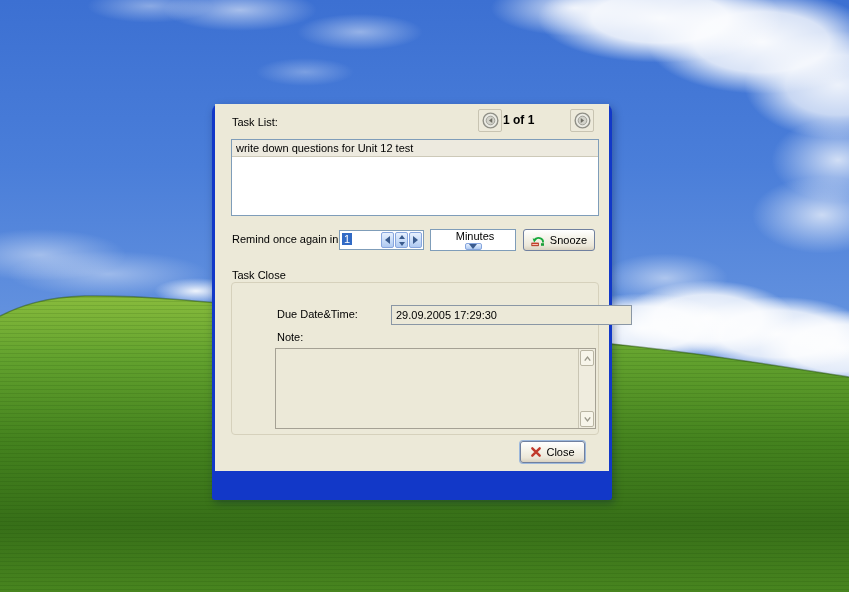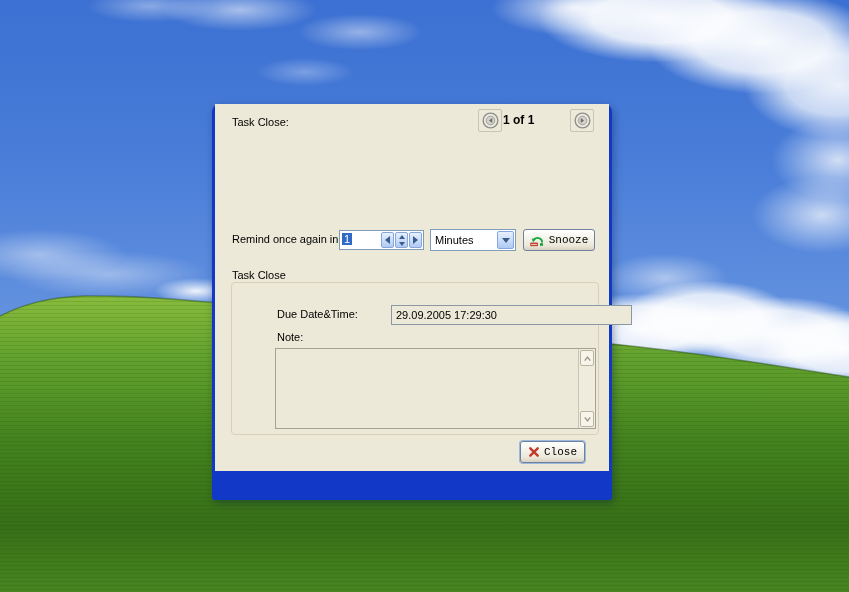--- a/index.html
+++ b/index.html
@@ -71,31 +71,31 @@
   .spin-seg { width:13px; margin:1px 1px 1px 0; border:1px solid #87A6DE; border-radius:2px;
     background:linear-gradient(180deg,#E7F0FE 0%,#C8DCF8 55%,#AFC9F0 100%);
     display:flex; align-items:center; justify-content:center; flex-direction:column; cursor:pointer; }
   .spin-seg.mid { justify-content:space-around; }
   .tri-left  { width:0;height:0;border:4px solid transparent;border-left:none;border-right:5px solid #3A5B8E; }
   .tri-right { width:0;height:0;border:4px solid transparent;border-right:none;border-left:5px solid #3A5B8E; }
   .tri-up    { width:0;height:0;border:3px solid transparent;border-top:none;border-bottom:4px solid #3A5B8E; }
   .tri-down  { width:0;height:0;border:3px solid transparent;border-bottom:none;border-top:4px solid #3A5B8E; }
 
   .combo { position:absolute; left:215px; top:125px; width:86px; height:22px;
-    background:#fff; border:1px solid #7F9DB9; display:flex; align-items:center; cursor:pointer; }
+    background:#fff; border:1px solid #7F9DB9; display:flex; align-items:center; cursor:pointer;flex-direction:column; }
   .combo-text { flex:1; padding-left:4px; font-size:11px; }
   .combo-btn { width:17px; height:18px; margin:1px; border:1px solid #87A6DE; border-radius:2px;
     background:linear-gradient(180deg,#E7F0FE 0%,#C8DCF8 55%,#AFC9F0 100%);
     display:flex; align-items:center; justify-content:center; }
   .combo-btn .tri-down { border-left-width:4px; border-right-width:4px; border-top-width:5px; }
 
   .xpbtn { border:1px solid #70809F; border-radius:3px; cursor:pointer;
     background:linear-gradient(180deg,#FFFFFF 0%,#F5F3EA 40%,#EBE7D9 78%,#D9D1C0 100%);
     display:flex; align-items:center; justify-content:center; gap:4px;
-    font-size:11px; color:#000; font-family:Liberation Mono, monospace; }
+    font-size:11px; color:#000; font-family:Liberation Sans, sans-serif; }
   .btn-snooze { position:absolute; left:308px; top:125px; width:72px; height:22px; }
   .btn-close  { position:absolute; left:305px; top:337px; width:65px; height:22px;
     box-shadow:0 0 0 1px #9CB8DC; }
 
   
   .groupbox { position:absolute; left:16px; top:178px; width:368px; height:153px;
     border:1px solid #D6D1BC; border-radius:4px; }
   .group-label { position:absolute; left:17px; top:165px; background:#ECE9D8;
     padding:0 3px 0 0; font-size:11px; }
 
@@ -135,40 +135,43 @@
     <path d="M0,316 C20,306 45,297 85,296 C150,295 220,303 320,313 C430,324 540,336 640,347 C720,356 790,368 849,377 L849,592 L0,592 Z" fill="url(#streaks)"></path>
     <path d="M0,316 C20,306 45,297 85,296 C150,295 220,303 320,313 C430,324 540,336 640,347 C720,356 790,368 849,377" fill="none" stroke="rgba(35,75,10,0.45)" stroke-width="1.5"></path>
   </svg>
 </div>
 
 <div class="xp-window">
 
 
   <div class="client">
 
-    <div class="lbl" style="left:17px; top:12px;">Task Close:</div>
+    <div class="lbl" style="left:17px; top:12px;">Task List:</div>
 
     <span class="nav-btn" style="left:263px; top:5px;">
       <svg width="19" height="19" viewBox="0 0 22 22">
         <circle cx="11" cy="11" r="8.5" fill="#EBEBE4" stroke="#8F8F86" stroke-width="1.6"></circle>
         <circle cx="11" cy="11" r="5" fill="#D2D2CA" stroke="#97978E" stroke-width="1"></circle>
         <path d="M13 8 L9.2 11 L13 14 Z" fill="#6E6E64"></path>
       </svg>
     </span>
 
     <div class="pager">1 of 1</div>
 
     <span class="nav-btn" style="left:355px; top:5px;">
       <svg width="19" height="19" viewBox="0 0 22 22">
         <circle cx="11" cy="11" r="8.5" fill="#EBEBE4" stroke="#8F8F86" stroke-width="1.6"></circle>
         <circle cx="11" cy="11" r="5" fill="#D2D2CA" stroke="#97978E" stroke-width="1"></circle>
         <path d="M9 8 L12.8 11 L9 14 Z" fill="#6E6E64"></path>
       </svg>
     </span>
 
+    <div class="listbox">
+      <div class="list-row">write down questions for Unit 12 test</div>
+    </div>
 
     <div class="lbl" style="left:17px; top:129px;">Remind once again in:</div>
 
     <div class="spinner">
       <div class="spin-value"><span class="sel">1</span></div>
       <span class="spin-seg">
           <span class="tri-left"></span>
         </span>
       <span class="spin-seg mid">
         <span class="tri-up"></span>

